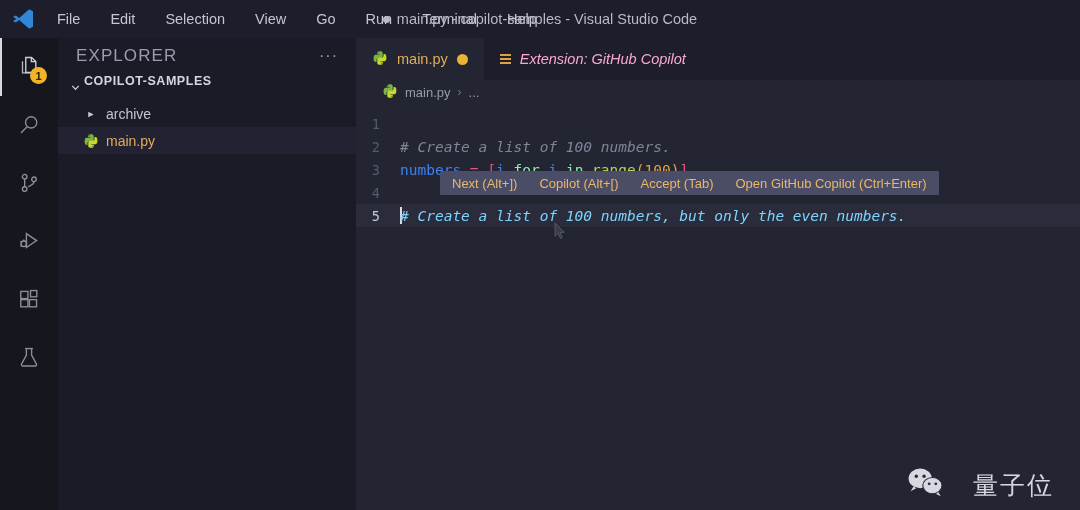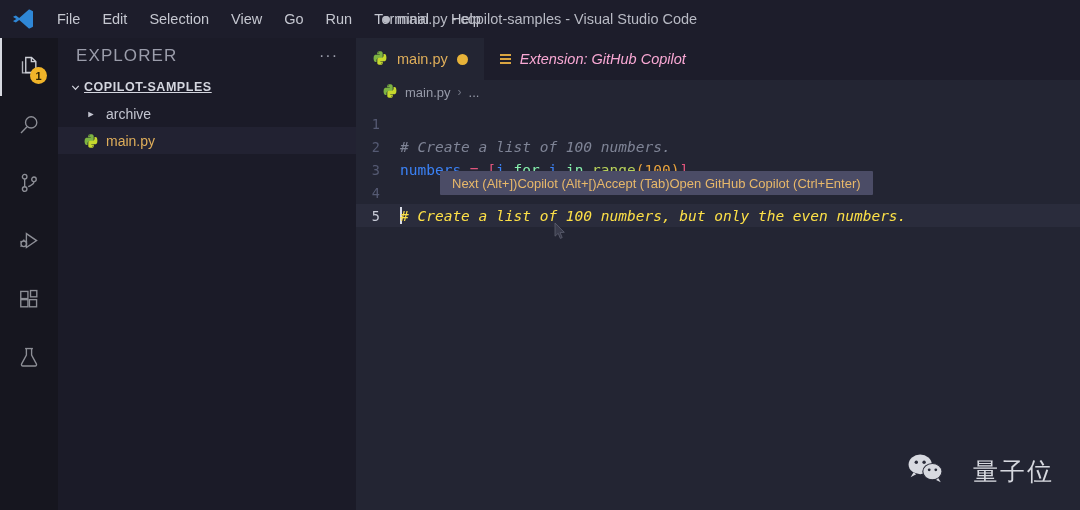--- a/index.html
+++ b/index.html
@@ -11,21 +11,21 @@
   }
   #app { position: relative; width: 1080px; height: 510px; }
 
   
   .titlebar {
     position: absolute; left: 0; top: 0; width: 1080px; height: 38px;
     background: #1d1d2b;
     display: flex; align-items: center;
   }
   .vscode-logo { width: 46px; height: 38px; display: flex; align-items: center; justify-content: center; }
-  .menus { display: flex; align-items: center; gap: 0px; }
+  .menus { display: flex; align-items: center; gap: 8px; }
   .menu-item {
     color: #c5c7d0; font-size: 14.5px; padding: 3px 11px; line-height: 18px;
     white-space: nowrap; cursor: default;
   }
   .win-title {
     position: absolute; left: 0; top: 0; width: 1080px; height: 38px;
     display: flex; align-items: center; justify-content: center;
     color: #b8bac4; font-size: 14.5px; pointer-events: none;
   }
   .dirty-dot-title {
@@ -62,22 +62,22 @@
   .sidebar {
     position: absolute; left: 58px; top: 38px; width: 298px; height: 472px;
     background: #1b1b28;
   }
   .sb-header {
     height: 36px; display: flex; align-items: center; padding: 0 14px 0 18px;
   }
   .sb-title { color: #9b9dab; font-size: 17px; letter-spacing: 1.1px; flex: 1; }
   .sb-dots { color: #9b9dab; font-size: 16px; letter-spacing: 1px; padding: 0 4px; cursor: pointer; }
   .sb-root {
-    height: 26px; display: flex; align-items: center; padding-left: 8px;
-    color: #d4d6df; font-size: 12.5px; font-weight: bold; letter-spacing: .55px; text-decoration: underline;
+    height: 26px; display: flex; padding-left: 8px;
+    color: #d4d6df; font-size: 12.5px; font-weight: bold; letter-spacing: .55px;
   }
   .chev { width: 18px; display: flex; align-items: center; justify-content: center; }
   .tree-row {
     height: 27px; display: flex; align-items: center; font-size: 14px;
     padding-left: 24px; color: #c3c5d0; cursor: pointer;
   }
   .tree-row.selected { background: #222232; }
   .tree-row .arrow { width: 18px; color: #c3c5d0; font-size: 9px; display: flex; align-items: center; justify-content: center;}
   .tree-row .fname { margin-left: 6px; }
   .tree-row.pyfile .fname { color: #dfae5a; }
@@ -116,46 +116,46 @@
   }
   .line { position: relative; height: 23px; display: flex; align-items: center; }
   .line.active { background: #2a2c3c; }
   .lnum {
     width: 44px; text-align: right; padding-right: 20px; color: #555a73;
     font-size: 13.5px; flex: none; user-select: none;
   }
   .line.active .lnum { color: #c9ccd8; }
   .ltext { white-space: pre; position: relative; }
   .cmt { color: #7f8496; font-style: italic; }
-  .ghost { color: #fde047; font-style: italic; }
+  .ghost { color: #7dd3fc; font-style: italic; }
   .var { color: #3b82f6; }
   .op  { color: #e0557b; }
   .kw  { color: #86efac; }
   .fn  { color: #b8d25a; }
   .num { color: #e8a33d; }
   .brk { color: #e0557b; }
   .caret {
     display: inline-block; width: 1.5px; height: 17px; background: #d8dae4;
     vertical-align: -3px; margin-right: -1.5px;
   }
 
   
   .copilot-bar {
     position: absolute; left: 440px; top: 171px; height: 24px;
     background: #4b4c66; display: flex; align-items: center;
-    padding: 0 12px; border-radius: 1px;
+    padding: 0 12px; gap: 22px; border-radius: 1px;
   }
   .cp-action {
     color: #e8b86a; font-size: 13px; font-family: "Liberation Sans", sans-serif;
     white-space: nowrap; cursor: pointer;
   }
 
   
   .watermark {
-    position: absolute; right: 26px; bottom: 20px;
+    position: absolute; right: 26px; bottom: 6px;
     display: flex; align-items: center; gap: 27px; opacity: .92;
   }
   .wm-text { color: #e6e8ee; font-size: 25px; letter-spacing: 2px; }
   .mouse-cursor { position: absolute; left: 556px; top: 222px; }
 </style>
 </head>
 <body>
 
 <div id="app">
 

